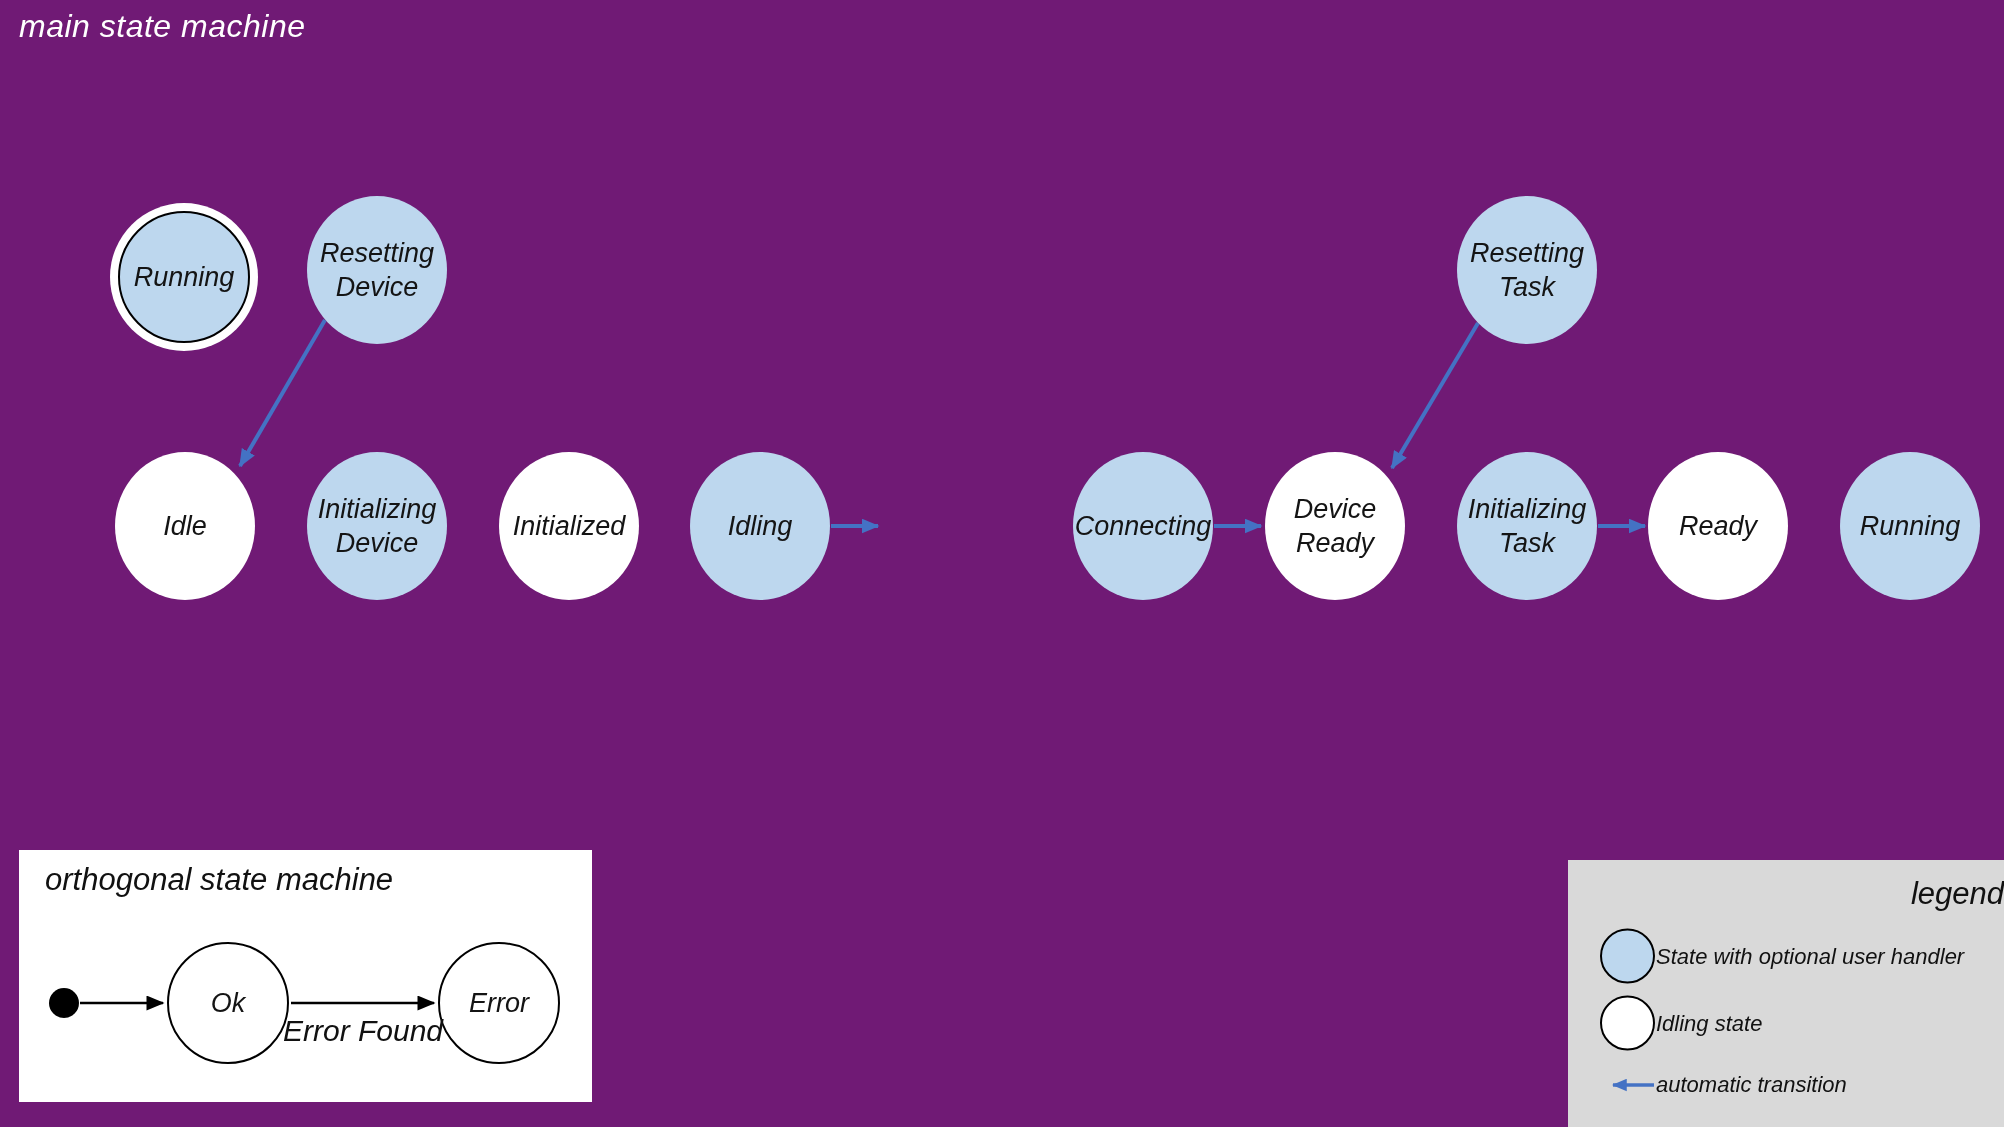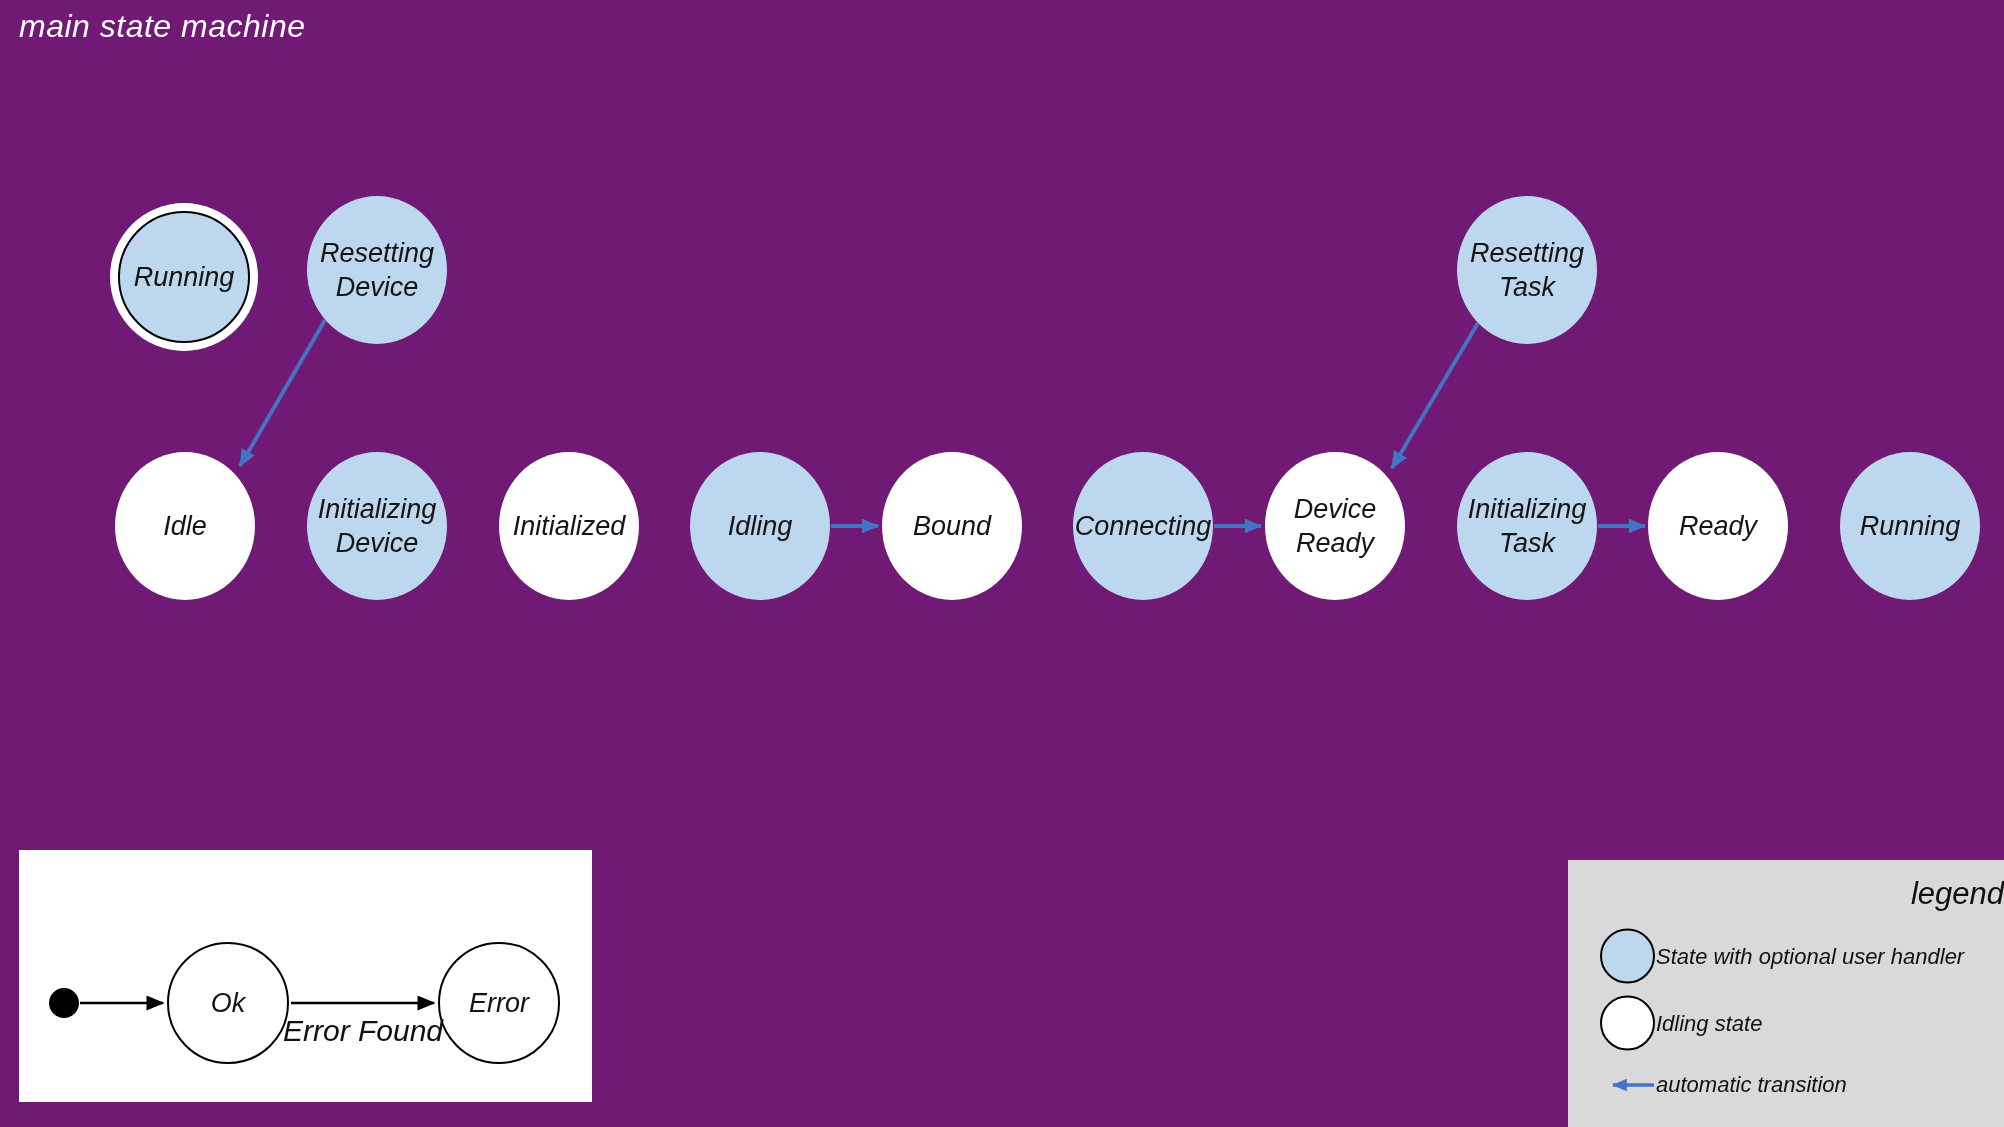--- a/index.html
+++ b/index.html
@@ -167,30 +167,30 @@
   <div class="state state--handler" style="left:307px; top:196px;">Resetting
 Device</div>
   <div class="state state--handler" style="left:1457px; top:196px;">Resetting
 Task</div>
 
   <div class="state state--idling" style="left:115px; top:452px;">Idle</div>
   <div class="state state--handler" style="left:307px; top:452px;">Initializing
 Device</div>
   <div class="state state--idling" style="left:499px; top:452px;">Initialized</div>
   <div class="state state--handler" style="left:690px; top:452px;">Idling</div>
-  <div class="state state--idling" style="left:882px; top:452px;">Bound</div>
   <div class="state state--handler" style="left:1073px; top:452px;">Connecting</div>
   <div class="state state--idling" style="left:1265px; top:452px;">Device
 Ready</div>
   <div class="state state--handler" style="left:1457px; top:452px;">Initializing
 Task</div>
   <div class="state state--idling" style="left:1648px; top:452px;">Ready</div>
   <div class="state state--handler" style="left:1840px; top:452px;">Running</div>
 
   <div class="panel ortho-panel">
+    <div class="ortho-title">orthogonal state machine</div>
     <svg class="ortho-svg" width="573" height="252" viewBox="0 0 573 252">
       <circle cx="45" cy="153" r="15" fill="#000000"></circle>
       <line x1="61" y1="153" x2="144" y2="153" stroke="#000000" stroke-width="2.5" marker-end="url(#mBlack)"></line>
       <line x1="272" y1="153" x2="415" y2="153" stroke="#000000" stroke-width="2.5" marker-end="url(#mBlack)"></line>
     </svg>
     <div class="ortho-state" style="left:148px; top:92px;">Ok</div>
     <div class="ortho-state" style="left:419px; top:92px;">Error</div>
     <div class="ortho-transition-label">Error Found</div>
   </div>
 

